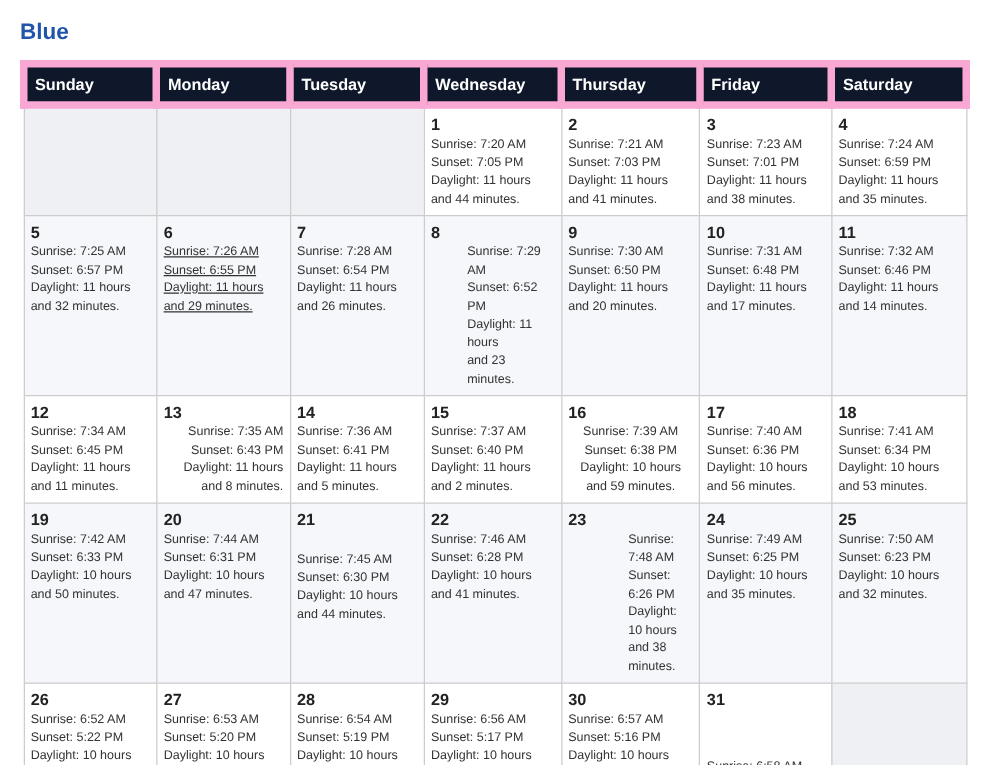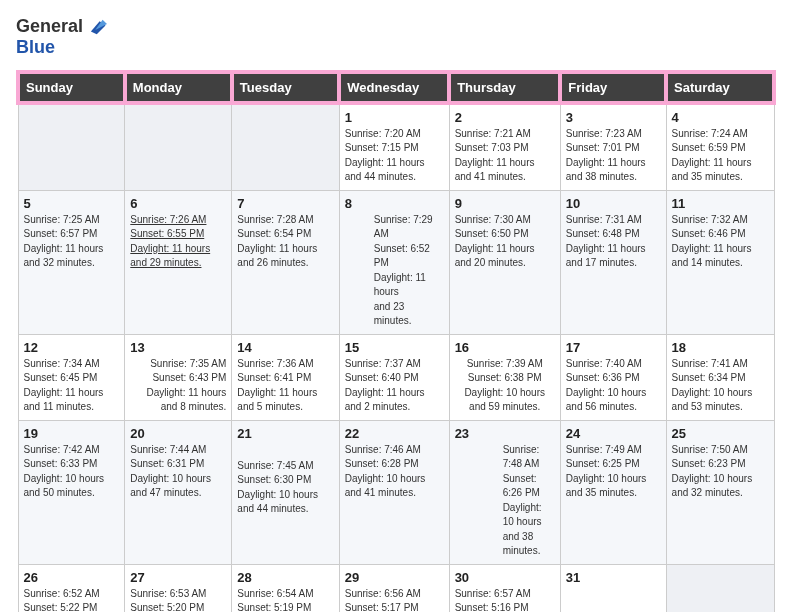--- a/index.html
+++ b/index.html
@@ -45,27 +45,27 @@
       font-size: 14px;
       color: #333;
       font-weight: bold;
     }
     .calendar {
       width: 100%;
       border-collapse: collapse;
       border: 1px solid #ccc;
     }
     .calendar th {
-      background-color: #404040;
+      background-color: #0f172a;
       color: #fff;
       text-align: left;
       padding: 6px 6px;
       font-size: 13px;
       font-weight: bold;
-      border: 4px solid #f9a8d4;
+      border: 6px solid #f9a8d4;
     }
     .calendar td {
       vertical-align: top;
       border: 1px solid #ccc;
       padding: 5px 5px;
       font-size: 10.5px;
       color: #333;
       width: 113px;
       min-height: 80px;
       background: #fff;
@@ -91,27 +91,20 @@
     .empty-cell {
       background: #eef0f4 !important;
     }
   </style>
 </head>
 <body>
 
 <div class="header">
   <div class="logo">
     <div>
-      <div style="display:flex;align-items:center;">
-        <span class="logo-text logo-general">General</span>
-        <svg class="logo-icon" viewBox="0 0 30 24" xmlns="http://www.w3.org/2000/svg">
-          <polygon points="8,18 20,4 28,10 16,22" fill="#2255aa"></polygon>
-          <polygon points="14,16 24,2 30,8" fill="#5599dd"></polygon>
-        </svg>
-      </div>
       <span class="logo-text logo-blue">Blue</span>
     </div>
   </div>
   <div class="title-block">
     <div class="month-title"></div>
     <div class="subtitle"></div>
   </div>
 </div>
 
 <table class="calendar">
@@ -127,21 +120,21 @@
       </tr>
   </thead>
   <tbody id="calendar-body">
   <tr>
         <td class="empty-cell"></td>
         <td class="empty-cell"></td>
         <td class="empty-cell"></td>
         <td>
           <span class="day-number">1</span>
           <div class="day-info" style="white-space: pre-line;">Sunrise: 7:20 AM
-Sunset: 7:15 PM
+Sunset: 7:05 PM
 Daylight: 11 hours
 and 44 minutes.</div>
         </td>
         <td>
           <span class="day-number">2</span>
           <div class="day-info" style="white-space: pre-line;">Sunrise: 7:21 AM
 Sunset: 7:03 PM
 Daylight: 11 hours
 and 41 minutes.</div>
         </td>

